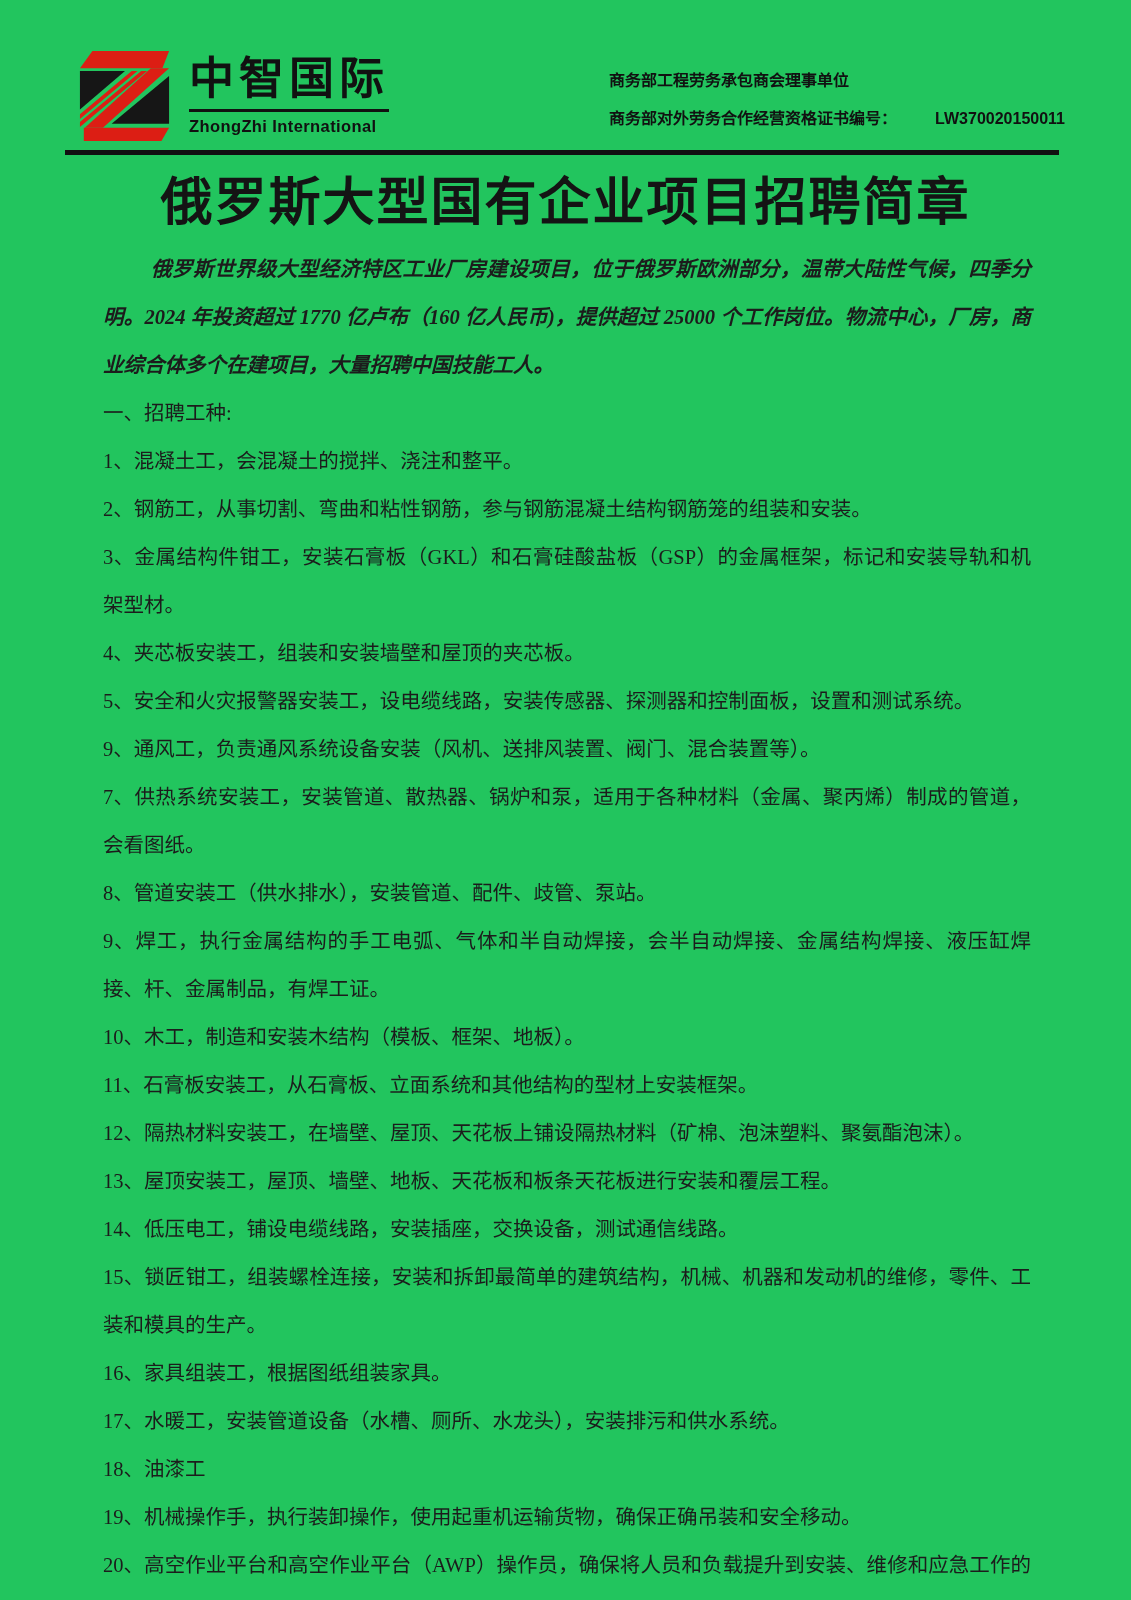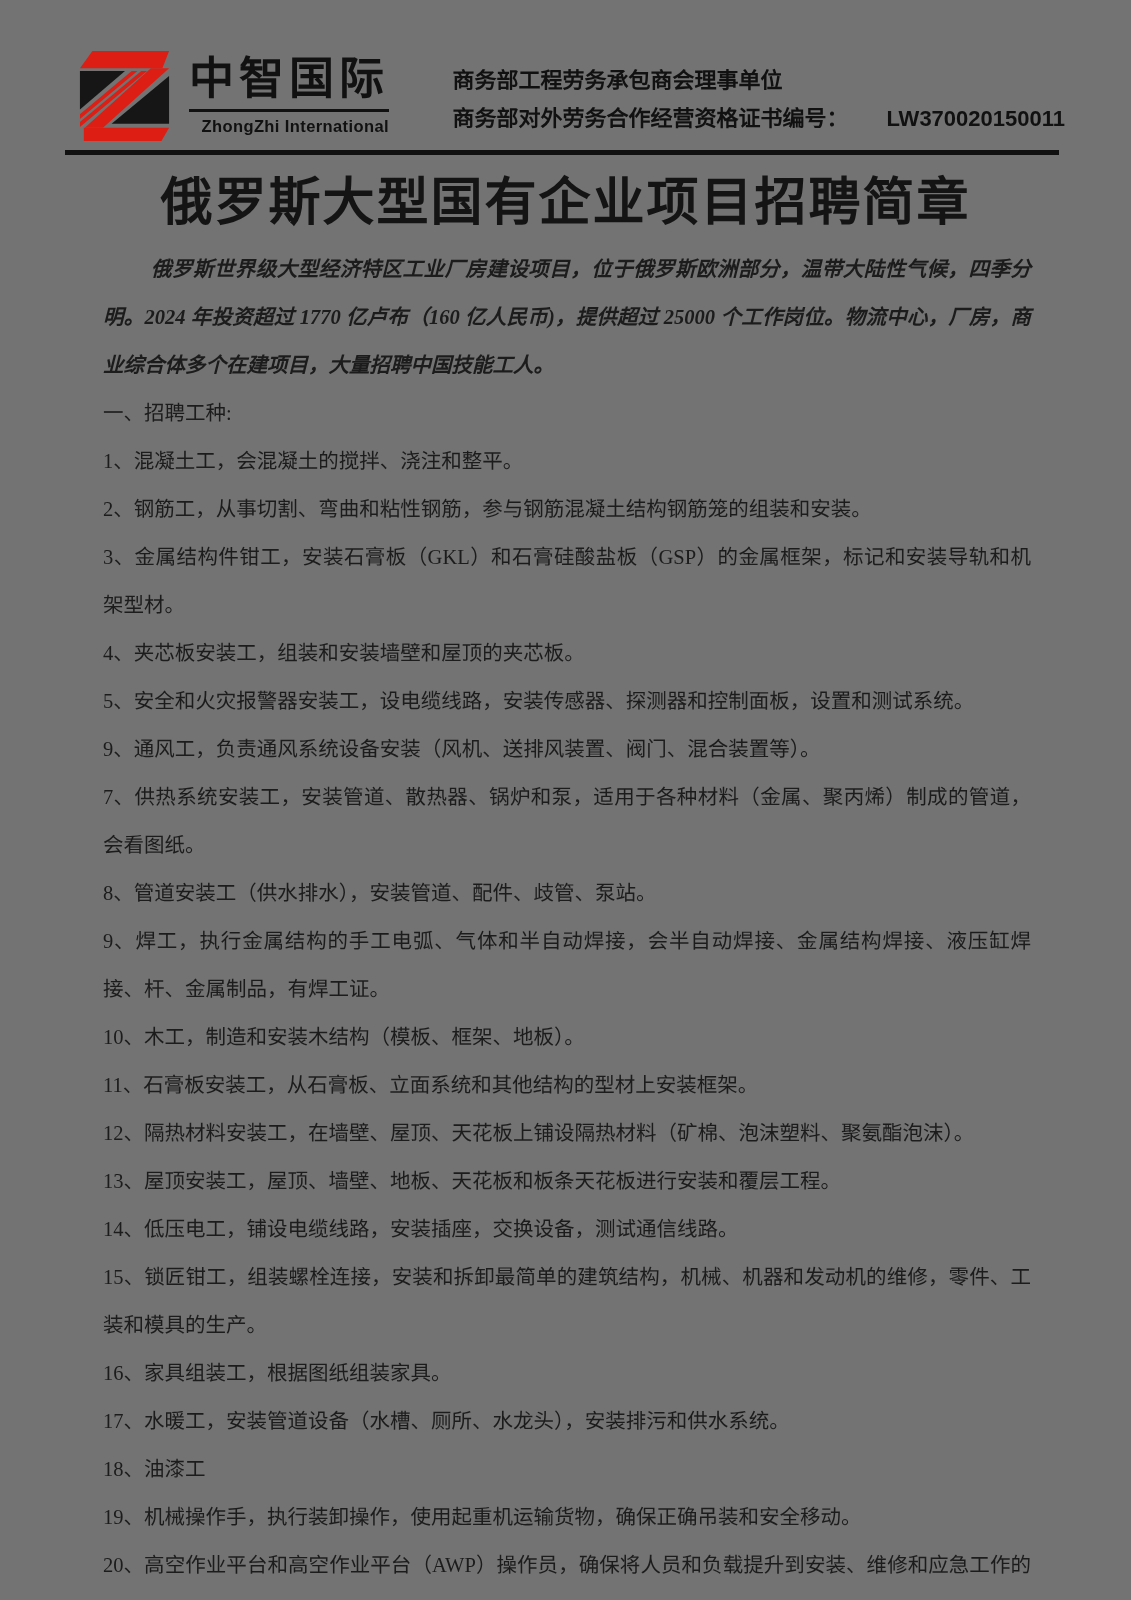--- a/index.html
+++ b/index.html
@@ -1,19 +1,19 @@
 <!DOCTYPE html>
 <html lang="zh-CN"><head>
 <meta charset="utf-8">
 <style>
   * { margin:0; padding:0; box-sizing:border-box; }
   html, body { background:#ffffff; }
   .page {
     width:1131px; height:1600px;
-    background:#737373;
+    background:#22c55e;
     color:#1c1c1c;
     font-family:"Liberation Serif","DejaVu Serif",serif;
     overflow:hidden;
     position:relative;
   }
 
   
   .letterhead { display:flex; align-items:flex-start; padding:50px 66px 0 76px; }
   .brand { display:flex; align-items:flex-start; gap:15px; }
   .logo-svg { width:98px; height:92px; flex:0 0 auto; }
@@ -21,25 +21,25 @@
   .brand-zh {
     font-family:"Liberation Sans","DejaVu Sans",sans-serif;
     font-weight:bold; font-size:45px; line-height:1.08;
     letter-spacing:5px; color:#111;
     white-space:nowrap;
   }
   .brand-en {
     font-family:"Liberation Sans","DejaVu Sans",sans-serif;
     font-weight:bold; font-size:16.5px; letter-spacing:0.4px;
     color:#111; border-top:3px solid #111;
-    margin-top:5px; padding-top:5px; white-space:nowrap;text-align:right;
+    margin-top:5px; padding-top:5px; white-space:nowrap;
   }
   .credentials {
     margin-left:auto; padding-top:12px;
-    font-weight:bold; font-size:22px; line-height:38px; color:#111;
+    font-weight:bold; font-size:16px; line-height:38px; color:#111;
     white-space:nowrap;
   }
   .cert-no { font-family:"Liberation Sans","DejaVu Sans",sans-serif; font-weight:bold;margin-left:38px; }
 
   .rule { margin:8px 72px 0 65px; height:5px; background:#111; }
 
   
   .title {
     text-align:center; font-weight:bold;
     font-size:52px; letter-spacing:2px;

